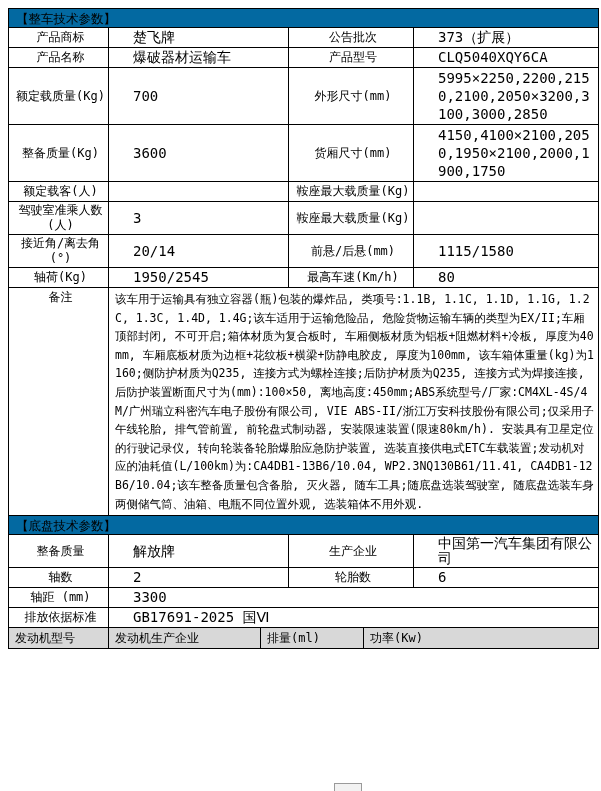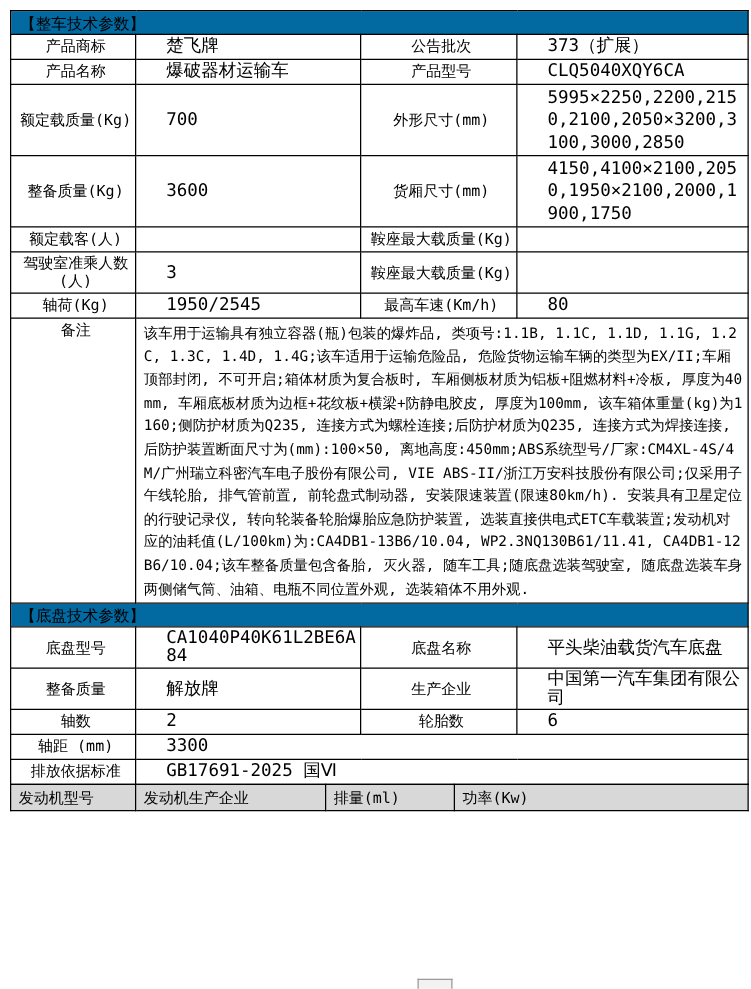--- a/index.html
+++ b/index.html
@@ -75,41 +75,41 @@
       <td class="lbl">鞍座最大载质量(Kg)</td>
       <td class="val"></td>
     </tr>
     <tr>
       <td class="lbl">驾驶室准乘人数(人)</td>
       <td class="val">3</td>
       <td class="lbl">鞍座最大载质量(Kg)</td>
       <td class="val"></td>
     </tr>
     <tr>
+      <td class="lbl">接近角/离去角(°)</td>
+      <td class="val">20/14</td>
+      <td class="lbl">前悬/后悬(mm)</td>
+      <td class="val">1115/1580</td>
+    </tr>
+    <tr>
       <td class="lbl">轴荷(Kg)</td>
       <td class="val">1950/2545</td>
       <td class="lbl">最高车速(Km/h)</td>
       <td class="val">80</td>
     </tr>
 
     <tr>
       <td class="lbl top">备注</td>
       <td class="remark" colspan="3">该车用于运输具有独立容器(瓶)包装的爆炸品, 类项号:1.1B, 1.1C, 1.1D, 1.1G, 1.2C, 1.3C, 1.4D, 1.4G;该车适用于运输危险品, 危险货物运输车辆的类型为EX/II;车厢顶部封闭, 不可开启;箱体材质为复合板时, 车厢侧板材质为铝板+阻燃材料+冷板, 厚度为40mm, 车厢底板材质为边框+花纹板+横梁+防静电胶皮, 厚度为100mm, 该车箱体重量(kg)为1160;侧防护材质为Q235, 连接方式为螺栓连接;后防护材质为Q235, 连接方式为焊接连接, 后防护装置断面尺寸为(mm):100×50, 离地高度:450mm;ABS系统型号/厂家:CM4XL-4S/4M/广州瑞立科密汽车电子股份有限公司, VIE ABS-II/浙江万安科技股份有限公司;仅采用子午线轮胎, 排气管前置, 前轮盘式制动器, 安装限速装置(限速80km/h). 安装具有卫星定位的行驶记录仪, 转向轮装备轮胎爆胎应急防护装置, 选装直接供电式ETC车载装置;发动机对应的油耗值(L/100km)为:CA4DB1-13B6/10.04, WP2.3NQ130B61/11.41, CA4DB1-12B6/10.04;该车整备质量包含备胎, 灭火器, 随车工具;随底盘选装驾驶室, 随底盘选装车身两侧储气筒、油箱、电瓶不同位置外观, 选装箱体不用外观.</td>
     </tr>
 
     <tr>
           <td class="sec" colspan="4">【底盘技术参数】</td>
         </tr>
 
-    <tr>
-      <td class="lbl">底盘型号</td>
-      <td class="val">CA1040P40K61L2BE6A84</td>
-      <td class="lbl">底盘名称</td>
-      <td class="val">平头柴油载货汽车底盘</td>
-    </tr>
     <tr>
       <td class="lbl">整备质量</td>
       <td class="val">解放牌</td>
       <td class="lbl">生产企业</td>
       <td class="val">中国第一汽车集团有限公司</td>
     </tr>
     <tr>
       <td class="lbl">轴数</td>
       <td class="val">2</td>
       <td class="lbl">轮胎数</td>

